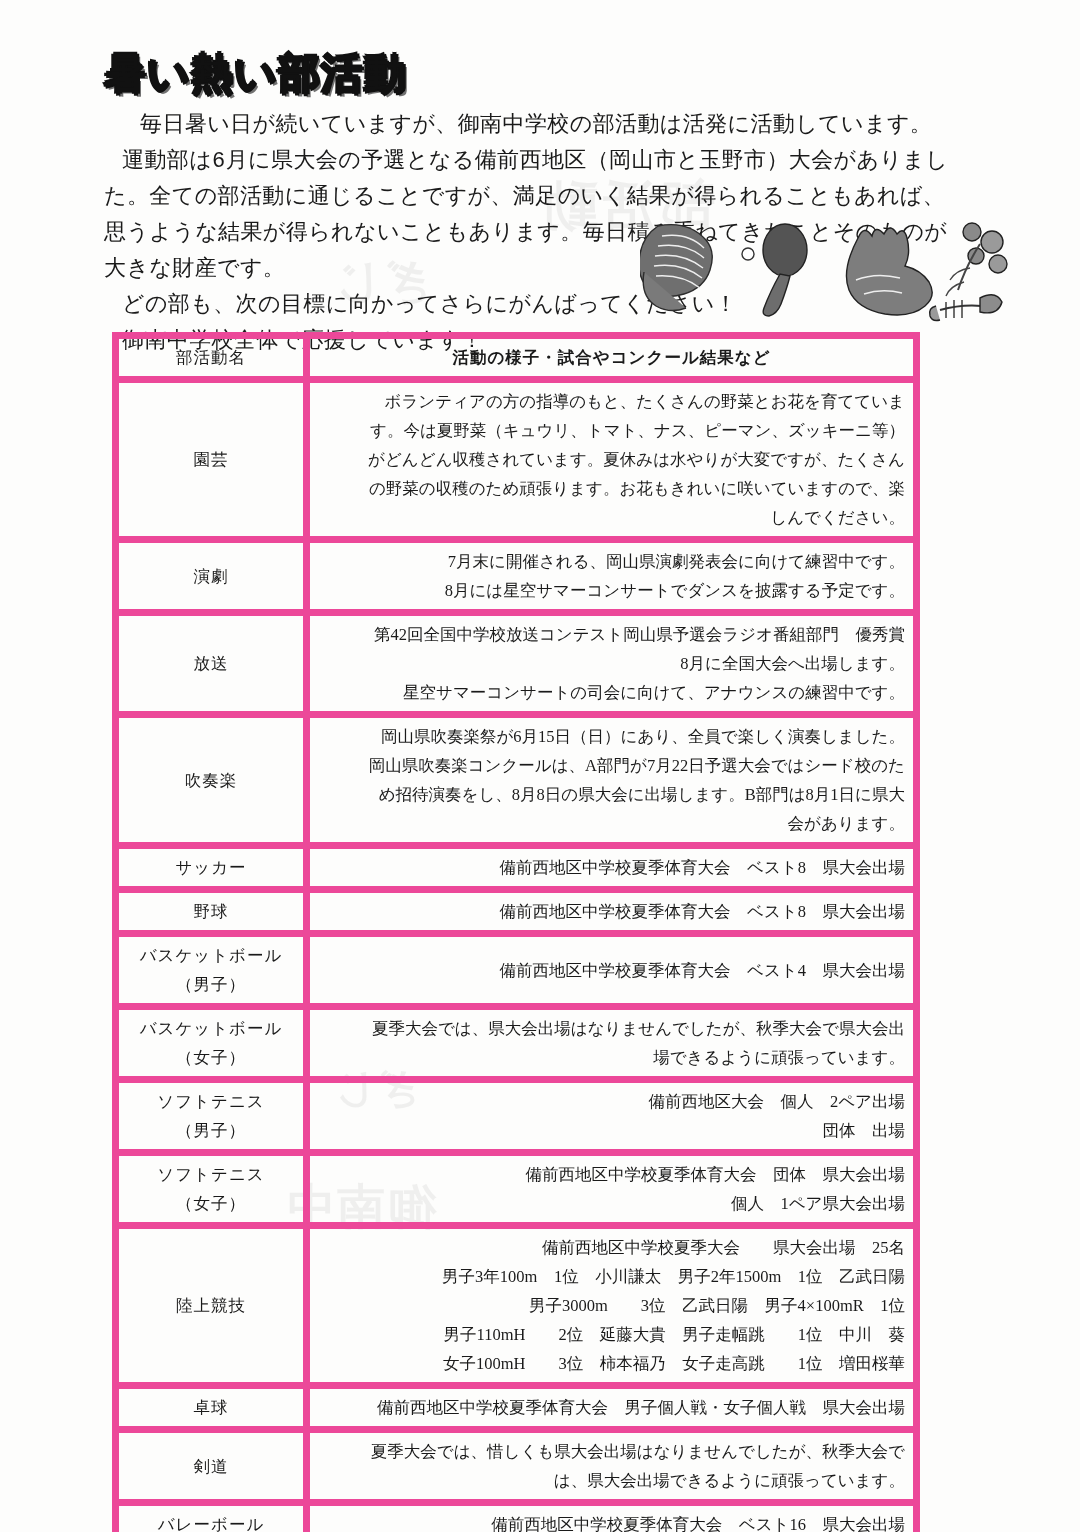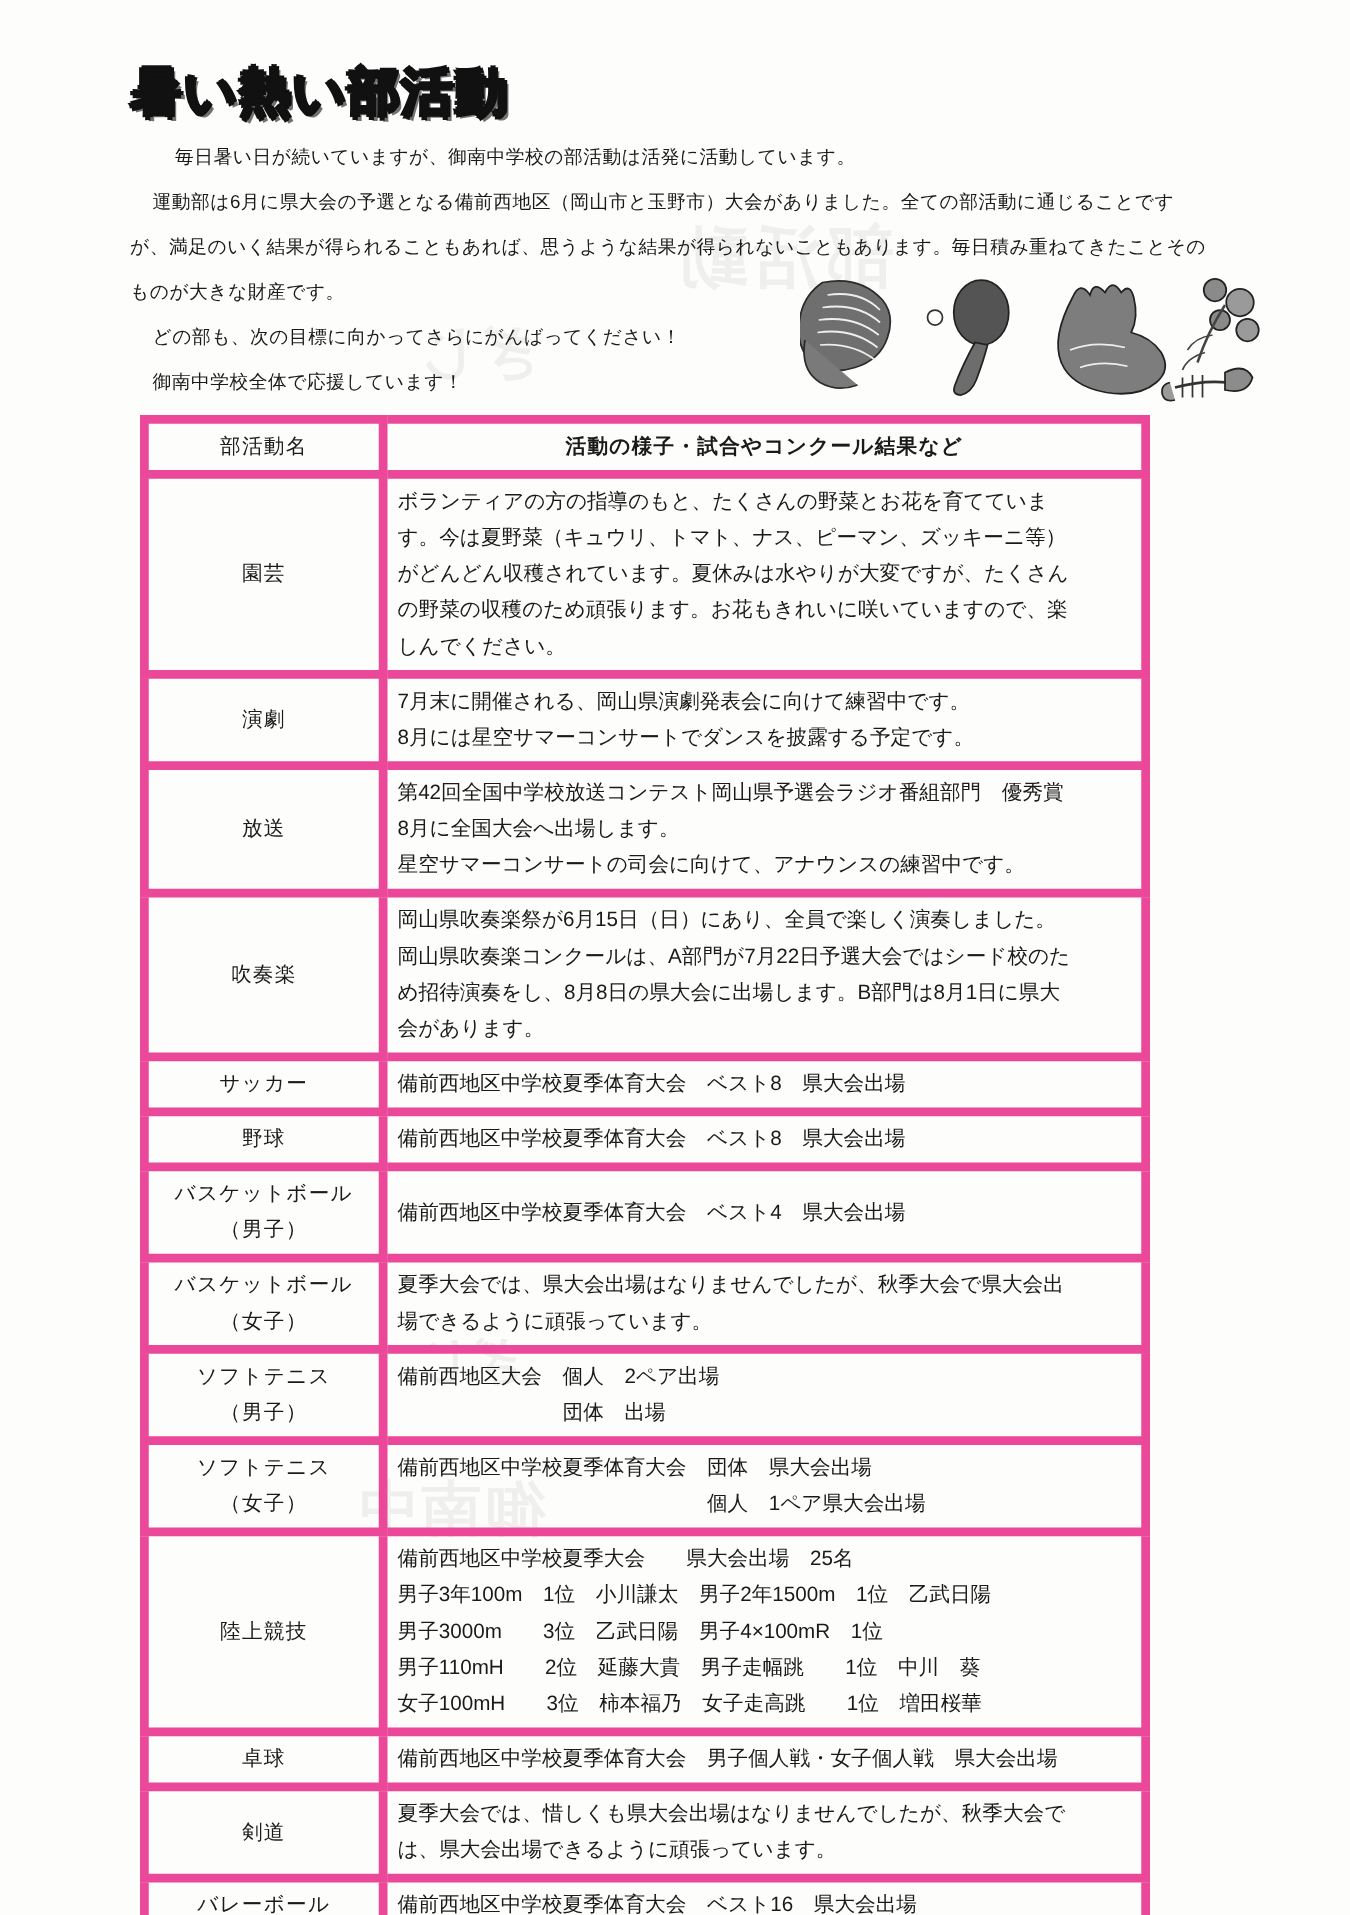--- a/index.html
+++ b/index.html
@@ -48,23 +48,24 @@
       3px 3px 0 rgba(0,0,0,0.55);
     color: #111;
     white-space: nowrap;
   }
 
   .intro {
     position: absolute;
     top: 108px;
     left: 104px;
     width: 862px;
-    font-size: 15px;
+    font-size: 22px;
     line-height: 36px;
     letter-spacing: 0.4px;
+    font-family: Liberation Mono, monospace;
   }
   .intro p { margin: 0; }
   .intro p.indent1 { text-indent: 36px; }
   .intro p.indent2 { text-indent: 18px; }
 
   
   .illus {
     position: absolute;
     top: 218px;
     left: 640px;
@@ -89,21 +90,21 @@
     padding: 4px 8px;
     vertical-align: middle;
     font-weight: normal;
   }
   table.acts th.h-name, table.acts td.name {
     width: 168px;
     text-align: center;
     letter-spacing: 1px;
   }
   table.acts th.h-desc { text-align: center; letter-spacing: 1px; font-weight: bold; }
-  table.acts td.desc { text-align: left; }
+  table.acts td.desc { text-align: right; font-family: Liberation Serif, serif; }
   .desc .ln { display: block; white-space: pre; }
   .name .nm { display: block; }
   .name .sub { display: block; }
 </style>
 </head>
 <body>
 
 <div class="page">
 
   <div class="bleed b1">部活動</div>

